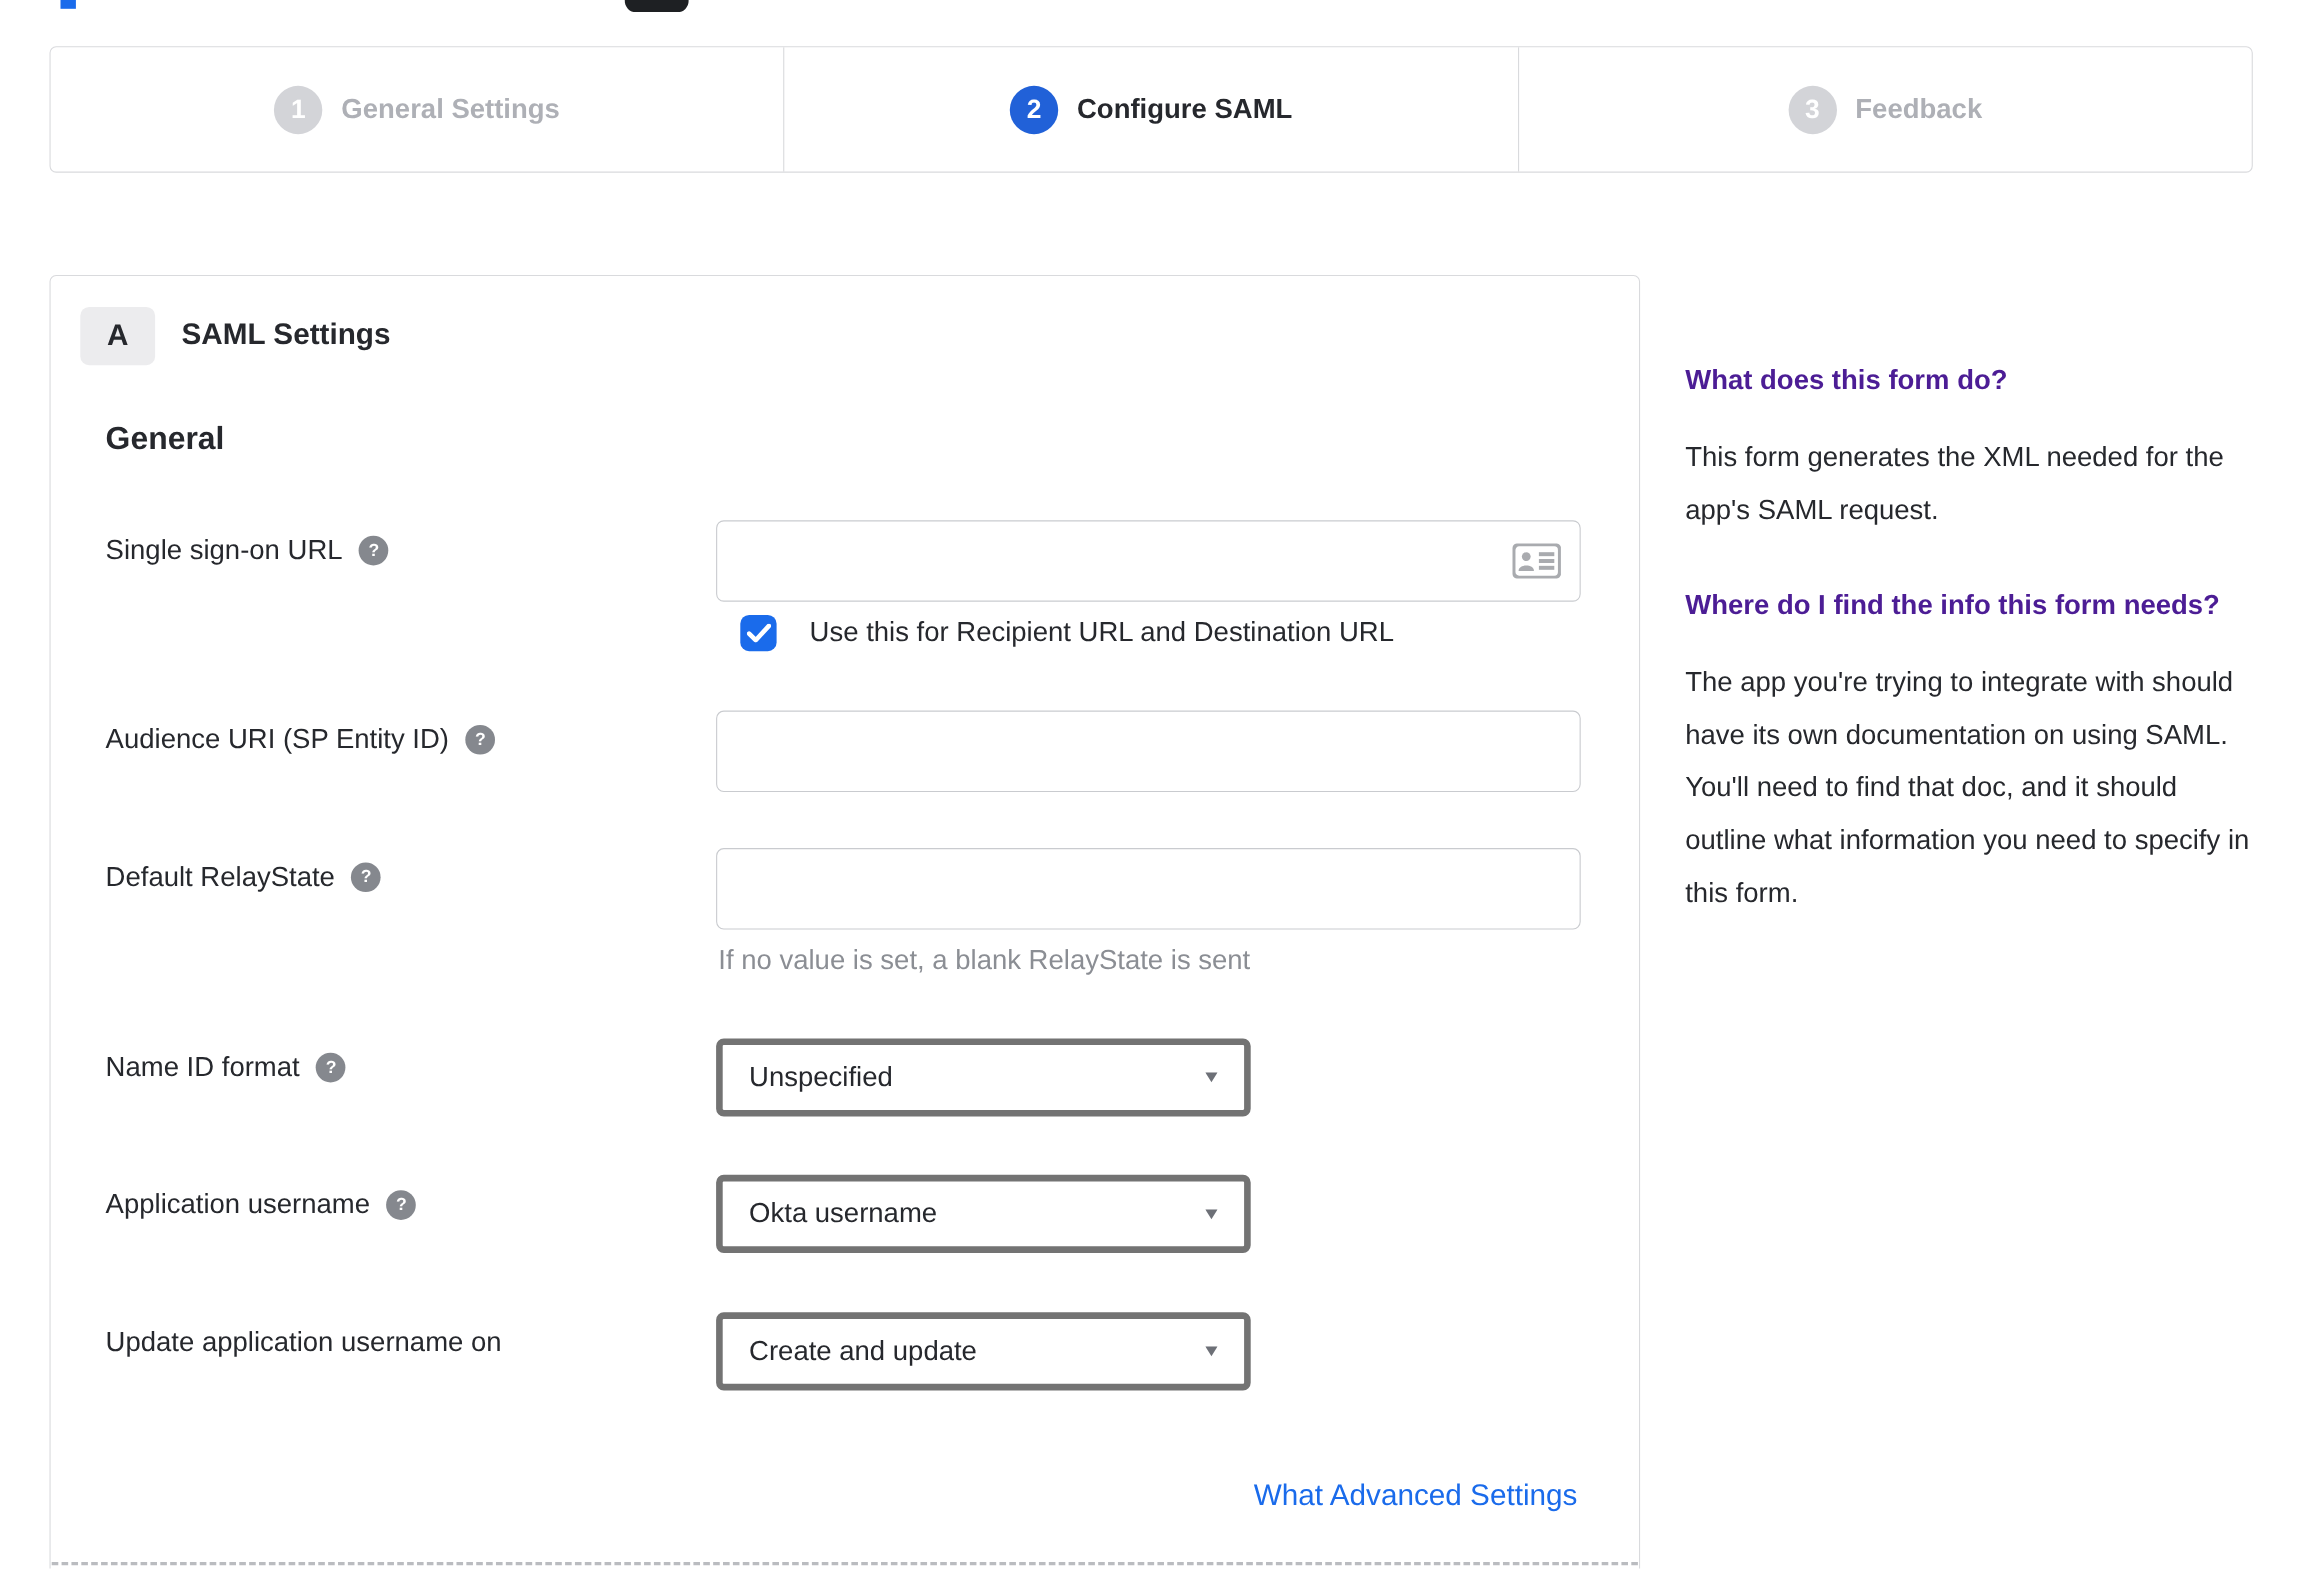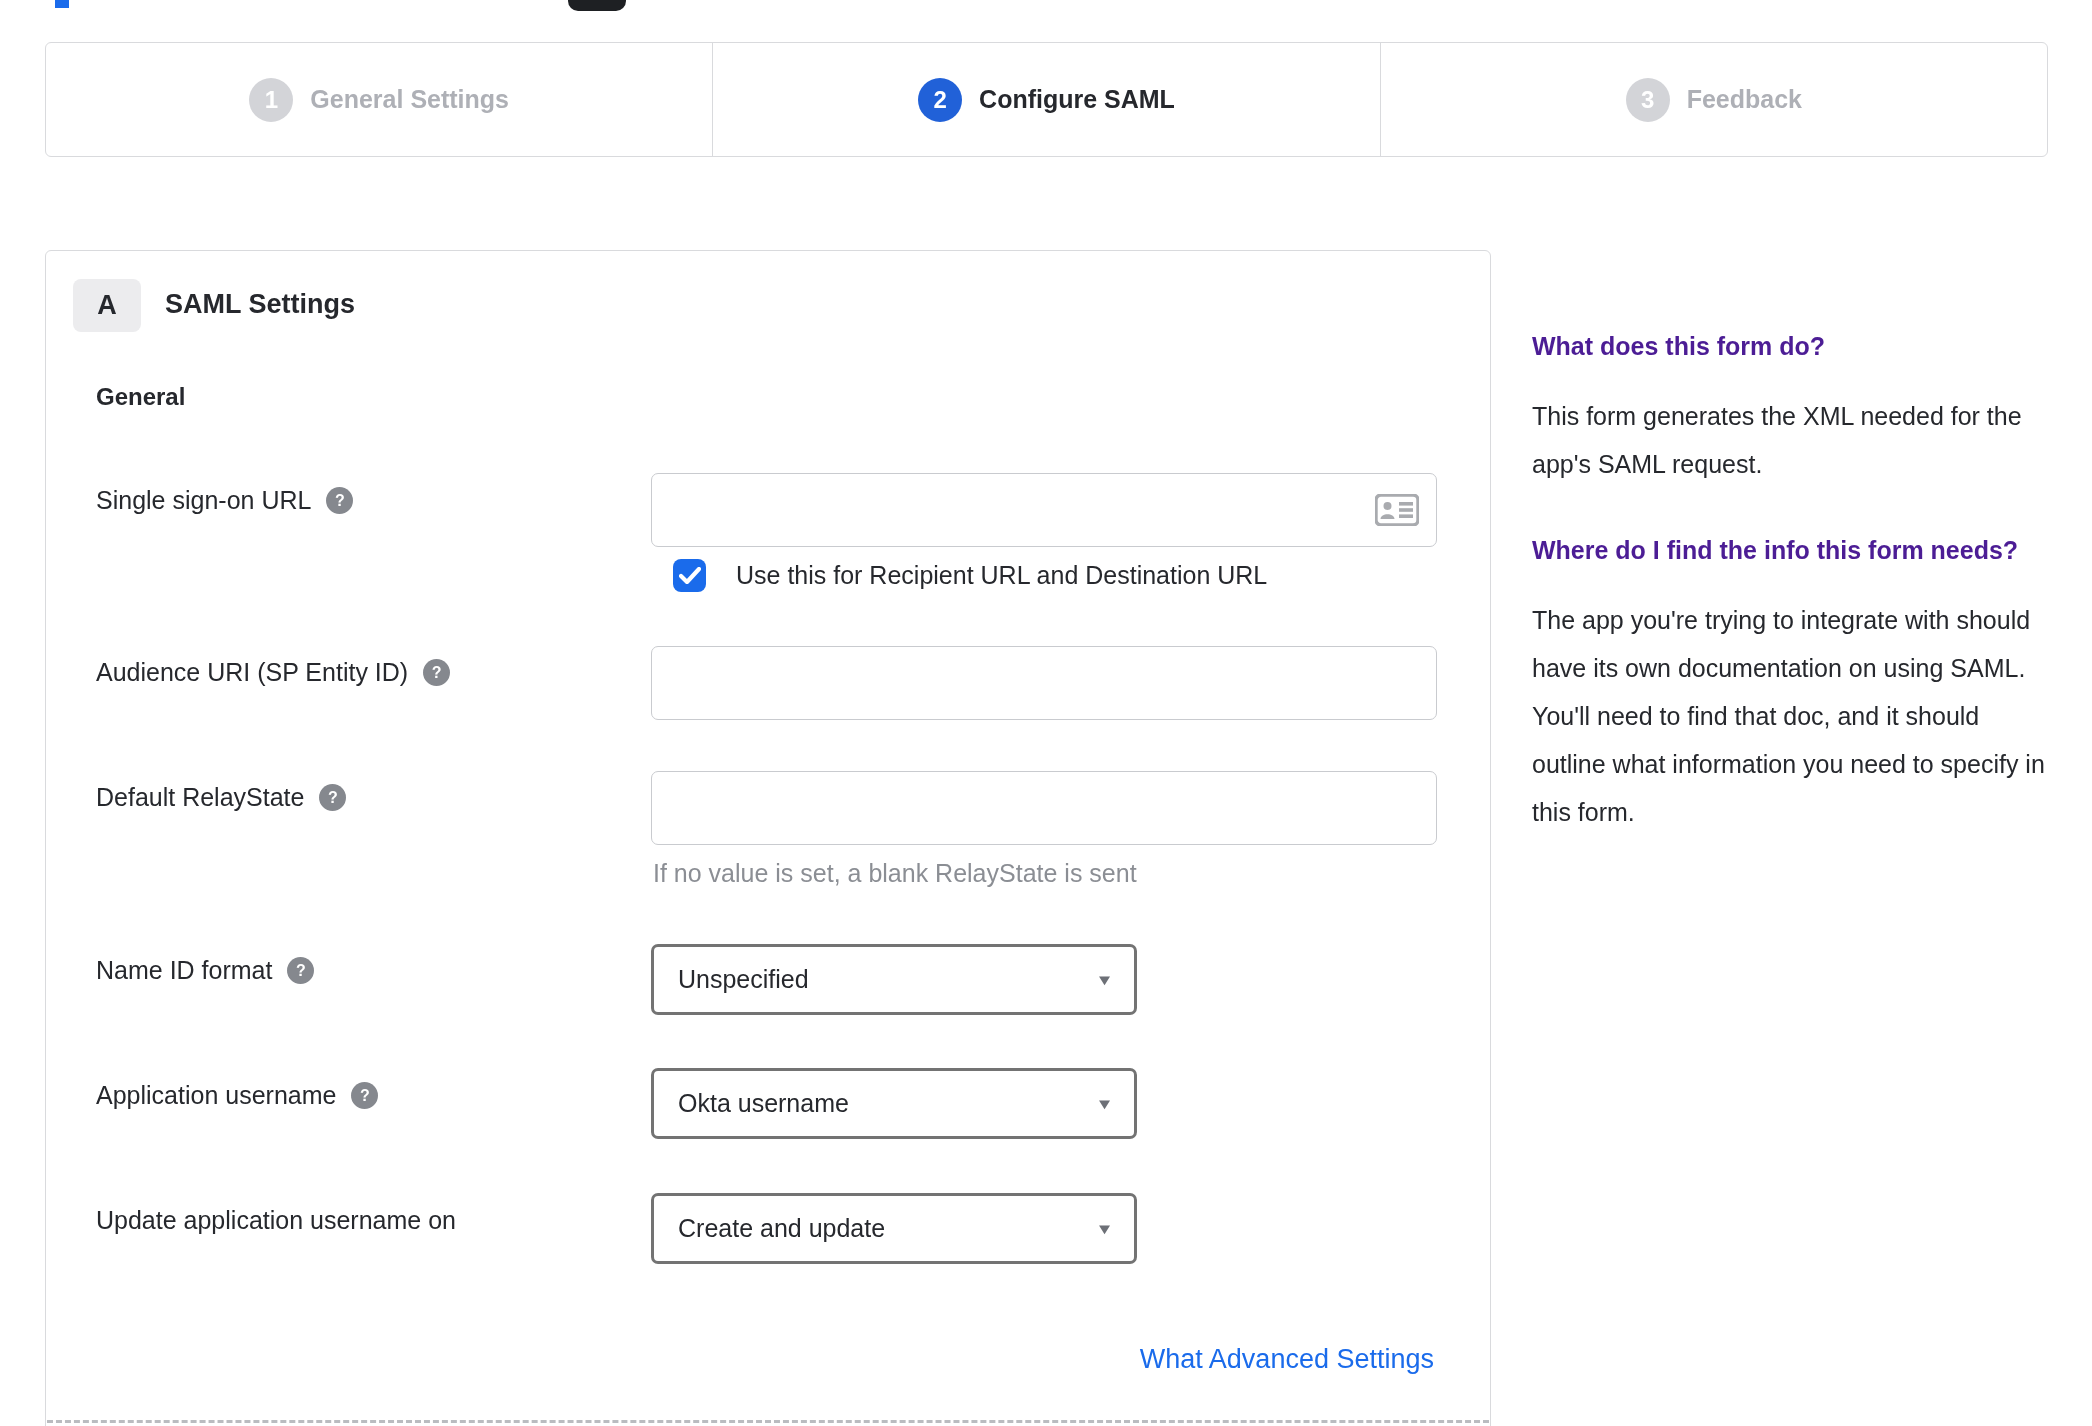--- a/index.html
+++ b/index.html
@@ -53,21 +53,21 @@
     background: #ececee; border-radius: 8px;
     display: flex; align-items: center; justify-content: center;
     font-size: 27px; font-weight: bold; color: #26282d;
   }
   .section-title {
     position: absolute; left: 119px; top: 38px;
     font-size: 27px; font-weight: bold; color: #26282d;
   }
   .group-title {
     position: absolute; left: 50px; top: 132px;
-    font-size: 24px; font-weight: bold; color: #26282d;
+    font-size: 29px; font-weight: bold; color: #26282d;
   }
 
   .field-label {
     position: absolute; left: 50px;
     font-size: 25px; color: #26282d;
     display: flex; align-items: center; gap: 15px;
   }
   .help-icon {
     width: 27px; height: 27px; border-radius: 50%;
     background: #85888e; color: #ffffff;
@@ -99,21 +99,21 @@
   }
   .check-label { font-size: 25px; color: #26282d; }
 
   .hint {
     position: absolute; left: 607px;
     font-size: 25px; color: #8b8e94;
   }
 
   .select {
     position: absolute; left: 605px; width: 486px; height: 71px;
-    border: 3px solid #737373; border-radius: 7px; background: #fff;
+    border: 6px solid #737373; border-radius: 7px; background: #fff;
     display: flex; align-items: center; justify-content: space-between;
     padding: 0 22px 0 24px; cursor: pointer;
   }
   .select-value { font-size: 25px; color: #26282d; }
   .select-arrow { font-size: 15px; color: #6d7077; transform: scaleX(1.25); }
 
   .advanced-link {
     position: absolute; right: 56px; top: 1093px;
     font-size: 27px; color: #1a6beb; text-decoration: none; cursor: pointer;
   }

